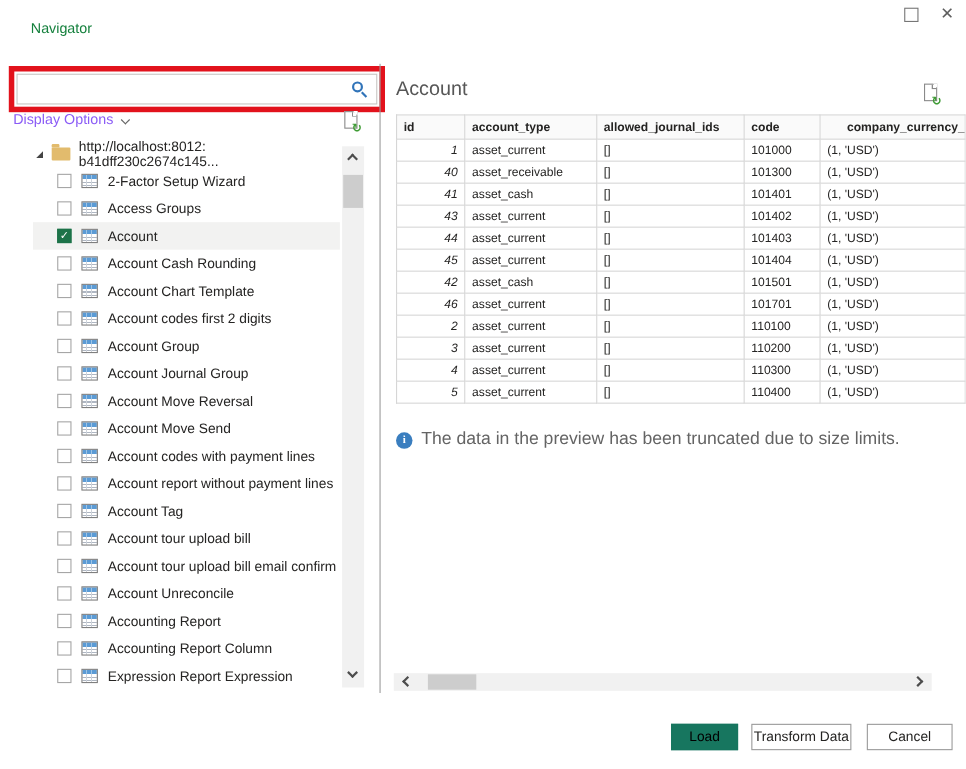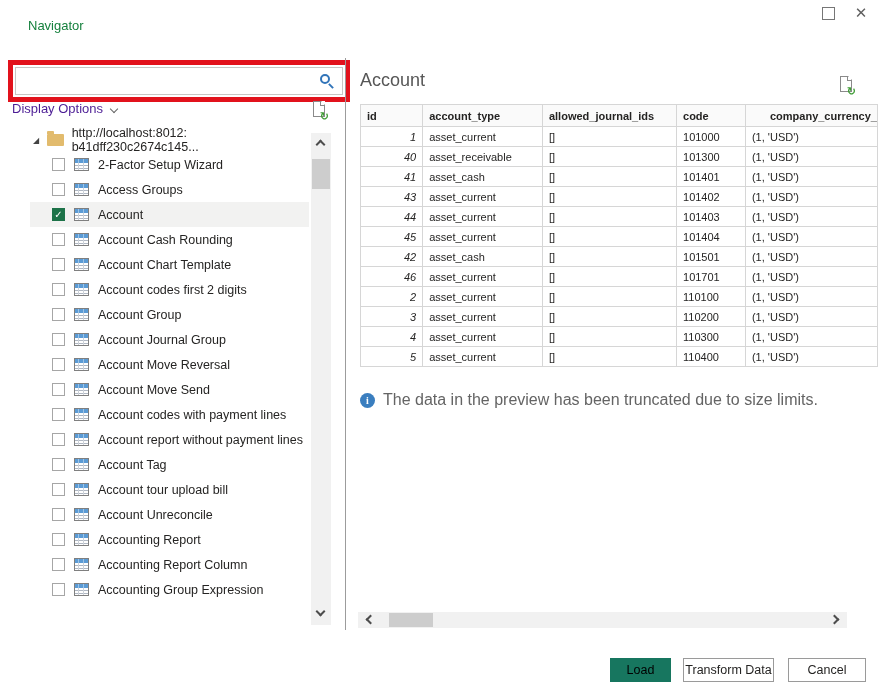--- a/index.html
+++ b/index.html
@@ -13,21 +13,21 @@
 
   .dlg-title { position:absolute; left:28px; top:18px; font-size:13px; font-weight:normal; color:#15803d; }
 
   
   .search-highlight { position:absolute; left:8px; top:60px; width:342px; height:42px; border:5px solid #e2121c; background:#fff; }
   .search-box { position:absolute; left:2px; top:2px; width:328px; height:28px; border:1px solid #c8c6c4; background:#fff; }
   .search-input { position:absolute; left:1px; top:1px; width:300px; height:24px; border:none; outline:none; font-size:12px; font-family:"Liberation Sans",sans-serif; }
   .mag { position:absolute; right:12px; top:6px; width:10px; height:10px; border:2px solid #3174b9; border-radius:50%; }
   .mag::after { content:''; position:absolute; width:2px; height:6px; background:#3174b9; left:8px; top:7px; transform:rotate(-45deg); }
 
-  .display-options { position:absolute; left:12px; top:101px; font-size:13px; color:#4c1d95; display:flex; align-items:center; gap:8px; }
+  .display-options { position:absolute; left:12px; top:101px; font-size:13px; color:#8b5cf6; display:flex; align-items:center; gap:8px; }
   .chev { display:inline-block; width:6px; height:6px; border-right:1px solid #666; border-bottom:1px solid #666; }
   .chev.down { transform:rotate(45deg); }
   .chev-b { display:inline-block; width:7px; height:7px; border-right:2px solid #4d4d4d; border-bottom:2px solid #4d4d4d; }
   .chev-b.up { transform:rotate(-135deg); }
   .chev-b.down { transform:rotate(45deg); }
   .chev-b.left { transform:rotate(135deg); }
   .chev-b.right { transform:rotate(-45deg); }
 
   
   .doc-refresh { position:absolute; width:18px; height:20px; }
@@ -190,36 +190,41 @@
           <span>Account Tag</span>
         </div>
         <div class="tree-row">
           <span class="cb"></span>
           <span class="tbl-icon"></span>
           <span>Account tour upload bill</span>
         </div>
         <div class="tree-row">
           <span class="cb"></span>
           <span class="tbl-icon"></span>
+          <span>Account tour upload bill email confirm</span>
+        </div>
+        <div class="tree-row">
+          <span class="cb"></span>
+          <span class="tbl-icon"></span>
           <span>Account Unreconcile</span>
         </div>
         <div class="tree-row">
           <span class="cb"></span>
           <span class="tbl-icon"></span>
           <span>Accounting Report</span>
         </div>
         <div class="tree-row">
           <span class="cb"></span>
           <span class="tbl-icon"></span>
           <span>Accounting Report Column</span>
         </div>
         <div class="tree-row">
           <span class="cb"></span>
           <span class="tbl-icon"></span>
-          <span>Accounting Group Expression</span>
+          <span>Expression Report Expression</span>
         </div>
       </div>
   </div>
 
   <div class="v-scrollbar">
     <span class="chev-b up arrow-up"></span>
     <span class="thumb"></span>
     <span class="chev-b down arrow-down"></span>
   </div>
 

